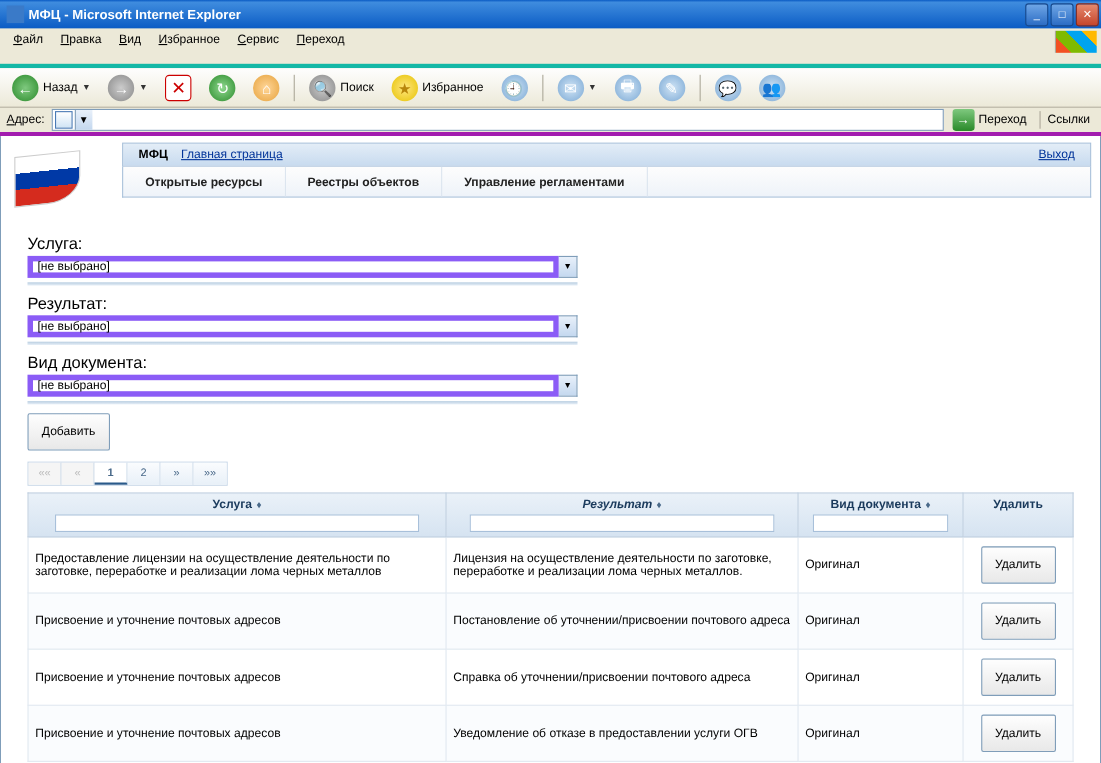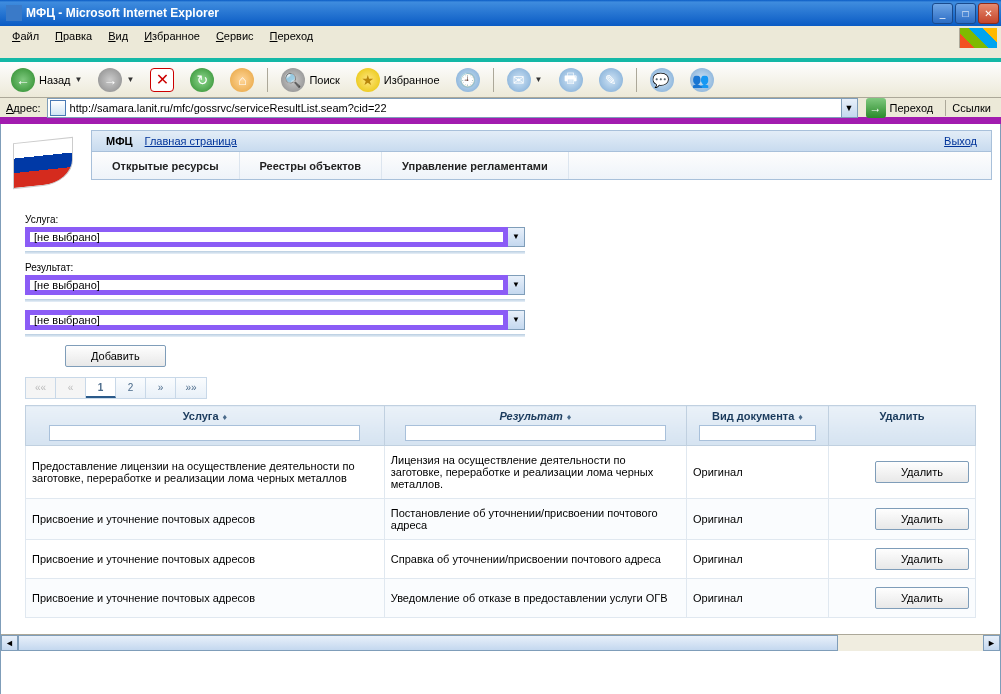--- a/index.html
+++ b/index.html
@@ -21,51 +21,51 @@
 .tbicon.back { background: radial-gradient(#7fc97f,#2a8a2a); }
 .tbicon.fwd { background: radial-gradient(#ccc,#888); }
 .tbicon.stop { background: #fff; border: 1px solid #c00; color: #c00; border-radius: 4px; font-size: 16px; }
 .tbicon.refresh { background: radial-gradient(#8fd88f,#2a8a2a); }
 .tbicon.home { background: radial-gradient(#ffd699,#e6a23c); }
 .tbicon.search { background: radial-gradient(#ccc,#888); color: #333; }
 .tbicon.fav { background: radial-gradient(#ffe680,#e6c200); color: #b8860b; }
 .tbicon.plain { background: radial-gradient(#d0e4f5,#7aa8d4); }
 .tbsep { width: 1px; height: 24px; background: #aca899; margin: 0 4px; }
 .dropdown-arrow { font-size: 8px; color: #333; }
-.addrbar { background: #ece9d8; border-bottom: 7px solid #a21caf; height: 26px; display: flex; align-items: center; padding: 0 4px; gap: 4px; }
+.addrbar { background: #ece9d8; border-bottom: 4px solid #a21caf; height: 26px; display: flex; align-items: center; padding: 0 4px; gap: 4px; }
 .addrbar label { padding: 0 2px; }
 .addrbar label:first-letter { text-decoration: underline; }
 .addrinput { flex: 1; display: flex; align-items: center; background: white; border: 1px solid #7f9db9; height: 20px; }
 .addrinput .pgico { width: 16px; height: 16px; margin: 0 2px; background: linear-gradient(#fff,#d0e4f5); border: 1px solid #4a7ab5; }
 .addrinput input { border: none; flex: 1; font: inherit; padding: 0 2px; outline: none; }
 .addrinput .ddl { width: 16px; background: linear-gradient(#e8f0fa,#c4d8ef); border-left: 1px solid #7f9db9; text-align: center; font-size: 9px; height: 100%; line-height: 18px; cursor: pointer; }
 .gobtn { display: flex; align-items: center; gap: 4px; cursor: pointer; padding: 2px 4px; }
 .gobtn .goico { width: 20px; height: 20px; background: linear-gradient(#7fc97f,#2a8a2a); border-radius: 3px; color: white; text-align: center; line-height: 20px; font-size: 12px; }
 .linksbtn { padding: 2px 6px; border-left: 1px solid #aca899; margin-left: 4px; cursor: pointer; }
 .browser-content { background: white; height: 586px; overflow: auto; border: 1px solid #7f9db9; border-top: none; position: relative; }
 .page { padding: 0; }
 .header-area { display: flex; align-items: flex-start; padding: 6px 8px 0 8px; }
 .flag { width: 60px; height: 46px; margin: 10px 18px 0 4px; background: linear-gradient(to bottom,#fff 0 33%,#0039a6 33% 66%,#d52b1e 66%); border-radius: 0 0 50% 0; border: 1px solid #ccc; transform: skewY(-6deg); }
-.navblock { flex: 1; }
+.navblock { flex: 1; margin-left: 20px; }
 .breadcrumb { background: linear-gradient(#e3edf7,#c8dbef); border: 1px solid #a8c0da; height: 22px; display: flex; align-items: center; padding: 0 8px; font-size: 11px; }
 .breadcrumb .bc-item { padding: 0 6px; color: #003399; text-decoration: underline; cursor: pointer; }
 .breadcrumb .bc-item.active { font-weight: bold; text-decoration: none; color: #000; }
 .breadcrumb .bcspacer { flex: 1; }
 .mainnav { background: linear-gradient(#fdfdfd,#eef3f9); border: 1px solid #a8c0da; border-top: none; height: 28px; display: flex; align-items: flex-end; }
 .mainnav .navitem { padding: 0 20px; font-weight: bold; font-size: 11px; color: #222; cursor: pointer; height: 100%; display: flex; align-items: center; border-right: 1px solid #dce5ef; }
 .content-pad { padding: 18px 18px 10px 18px; }
 .section-title { background: linear-gradient(#d5e3f1,#bcd3e8); border: 1px solid #a8c0da; padding: 4px 8px; font-weight: bold; font-size: 11px; color: #1a3a5c; }
 .form-area { padding: 10px 6px 6px 6px; }
 .form-row { margin-bottom: 4px; }
-.form-row label { display: block; margin-bottom: 2px; font-size: 10px; }
+.form-row label { display: block; margin-bottom: 2px; font-size: 15px; }
 .select-wrap { display: flex; width: 500px; }
 .select-wrap .sel { flex: 1; border: 5px solid #8b5cf6; background: white; height: 20px; padding: 0 4px; display: flex; align-items: center; font-size: 11px; }
 .select-wrap .selbtn { width: 17px; background: linear-gradient(#e8f0fa,#c4d8ef); border: 1px solid #7f9db9; border-left: none; text-align: center; font-size: 8px; line-height: 18px; cursor: pointer; }
 .hrule { height: 3px; background: linear-gradient(#b8cde0,#e8f0f8); margin: 4px 0 8px 0; width: 500px; }
-.btn { background: linear-gradient(#fefefe,#e8e8e8); border: 1px solid #7f9db9; padding: 2px 25px; font: inherit; cursor: pointer; border-radius: 2px; height: 22px; margin-left: 40px; }
+.btn { background: linear-gradient(#fefefe,#e8e8e8); border: 1px solid #7f9db9; padding: 2px 12px; font: inherit; cursor: pointer; border-radius: 2px; height: 34px; }
 .pager { display: flex; gap: 0; margin: 10px 0 6px 0; border: 1px solid #c8d8e8; width: fit-content; }
 .pager .pgbtn { width: 30px; height: 20px; border-right: 1px solid #c8d8e8; background: linear-gradient(#fafcfe,#e8f0f8); text-align: center; line-height: 20px; font-size: 10px; color: #4a6a8a; cursor: pointer; }
 .pager .pgbtn:last-child { border-right: none; }
 .pager .pgbtn.current { background: white; font-weight: bold; border-bottom: 2px solid #2a5a8a; }
 .pager .pgbtn.disabled { color: #bbb; background: #f5f5f5; }
 table.grid { width: 100%; border-collapse: collapse; margin-top: 0; }
 table.grid th { background: linear-gradient(#eaf1f8,#d5e3f1); border: 1px solid #c0d0e0; padding: 4px 6px; font-weight: bold; font-size: 11px; color: #1a3a5c; vertical-align: top; }
 table.grid th .sorter { font-size: 9px; color: #4a6a8a; margin-left: 4px; }
 table.grid th input { width: 90%; border: 1px solid #a8c0da; font: inherit; padding: 1px 2px; margin-top: 3px; }
 table.grid td { border: 1px solid #e0e8f0; padding: 8px 6px; font-size: 11px; vertical-align: middle; }
@@ -151,21 +151,20 @@
     </div>
   <div class="tbbtn">
       <span class="tbicon plain">👥</span>
     </div>
 </div>
 
 <div class="addrbar">
   <label>Адрес:</label>
   <div class="addrinput">
     <span class="pgico"></span>
-    <input type="text" value="http://samara.lanit.ru/mfc/gossrvc/serviceResultList.seam?cid=22" style="">
     <span class="ddl">▼</span>
   </div>
   <div class="gobtn">
     <span class="goico">→</span>
     <span>Переход</span>
   </div>
   <span class="linksbtn">Ссылки</span>
 </div>
 
 <div class="browser-content">
@@ -200,20 +199,21 @@
         </div>
         <div class="form-row">
           <label>Результат:</label>
           <div class="select-wrap">
             <div class="sel">[не выбрано]</div>
             <div class="selbtn">▼</div>
           </div>
           <div class="hrule"></div>
         </div>
         <div class="form-row">
+          <label>Вид документа:</label>
           <div class="select-wrap">
             <div class="sel">[не выбрано]</div>
             <div class="selbtn">▼</div>
           </div>
           <div class="hrule"></div>
         </div>
         <button class="btn">Добавить</button>
 
         <div class="pager">
           <div class="pgbtn disabled">««</div>

